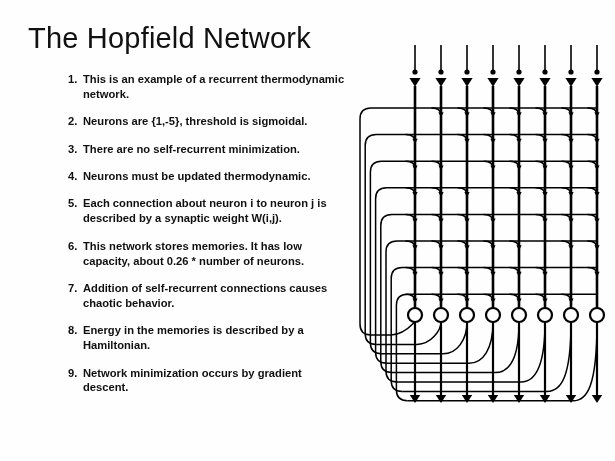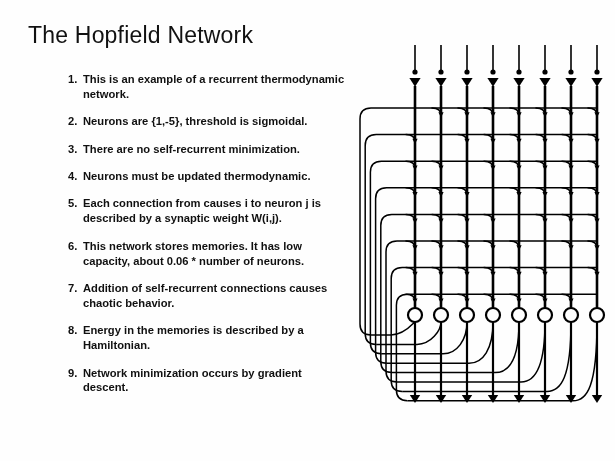--- a/index.html
+++ b/index.html
@@ -17,21 +17,21 @@
   }
   #slide {
     position: absolute;
     inset: 0;
     background: #fefefe;
   }
   #title {
     position: absolute;
     left: 28px;
     top: 22px;
-    font-size: 23px;
+    font-size: 29px;
     font-weight: 400;
     letter-spacing: 0.2px;
     color: #111111;
     white-space: nowrap;
   }
   #bullet-list {
     position: absolute;
     left: 68px;
     top: 72px;
     width: 280px;
@@ -86,25 +86,25 @@
     <li class="bullet-item">
       <span class="bullet-num">3.</span>
       <span class="bullet-text">There are no self-recurrent minimization.</span>
     </li>
     <li class="bullet-item">
       <span class="bullet-num">4.</span>
       <span class="bullet-text">Neurons must be updated thermodynamic.</span>
     </li>
     <li class="bullet-item">
       <span class="bullet-num">5.</span>
-      <span class="bullet-text">Each connection from causes i to neuron j is described by a synaptic weight W(i,j).</span>
+      <span class="bullet-text">Each connection about neuron i to neuron j is described by a synaptic weight W(i,j).</span>
     </li>
     <li class="bullet-item">
       <span class="bullet-num">6.</span>
-      <span class="bullet-text">This network stores memories. It has low capacity, about 0.06 * number of neurons.</span>
+      <span class="bullet-text">This network stores memories. It has low capacity, about 0.26 * number of neurons.</span>
     </li>
     <li class="bullet-item">
       <span class="bullet-num">7.</span>
       <span class="bullet-text">Addition of self-recurrent connections causes chaotic behavior.</span>
     </li>
     <li class="bullet-item">
       <span class="bullet-num">8.</span>
       <span class="bullet-text">Energy in the memories is described by a Hamiltonian.</span>
     </li>
     <li class="bullet-item">

